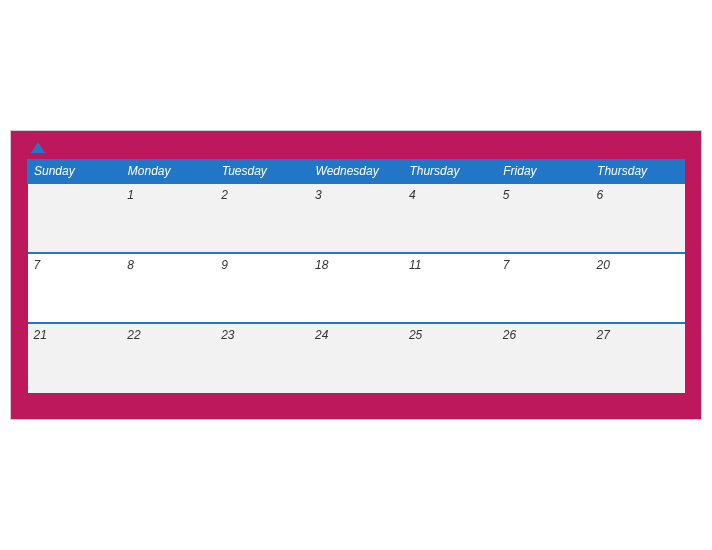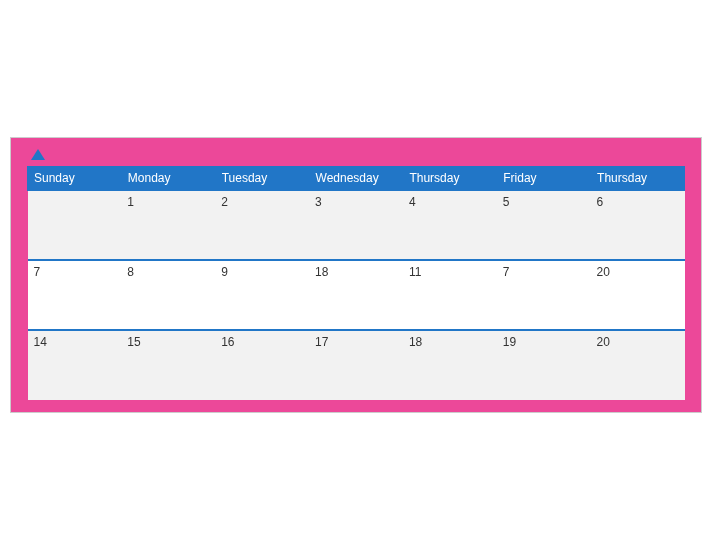--- a/index.html
+++ b/index.html
@@ -8,23 +8,24 @@
       font-family: Arial, sans-serif;
       display: flex;
       justify-content: center;
       align-items: center;
       width: 712px;
       height: 550px;
       overflow: hidden;
     }
     .calendar-wrapper {
       width: 692px;
-      background: #ec4899;
+      background: #be185d;
       border: 1px solid #ccc;
-      padding: 16px 16px 12px 16px;
+      padding: 16px 16px 26px 16px;
+      font-style: italic;
     }
     .calendar-header {
       display: flex;
       align-items: center;
       justify-content: center;
       position: relative;
       margin-bottom: 12px;
     }
     .logo {
       position: absolute;
@@ -145,23 +146,23 @@
         <tr>
           <td><span class="day-num">7</span></td>
           <td><span class="day-num">8</span></td>
           <td><span class="day-num">9</span></td>
           <td><span class="day-num">18</span></td>
           <td><span class="day-num">11</span></td>
           <td><span class="day-num">7</span></td>
           <td><span class="day-num">20</span></td>
         </tr>
         <tr>
-          <td><span class="day-num">14</span></td>
-          <td><span class="day-num">15</span></td>
-          <td><span class="day-num">16</span></td>
-          <td><span class="day-num">17</span></td>
-          <td><span class="day-num">18</span></td>
-          <td><span class="day-num">19</span></td>
-          <td><span class="day-num">20</span></td>
+          <td><span class="day-num">21</span></td>
+          <td><span class="day-num">22</span></td>
+          <td><span class="day-num">23</span></td>
+          <td><span class="day-num">24</span></td>
+          <td><span class="day-num">25</span></td>
+          <td><span class="day-num">26</span></td>
+          <td><span class="day-num">27</span></td>
         </tr>
       </tbody>
   </table>
 </div>
 
 </body></html>

